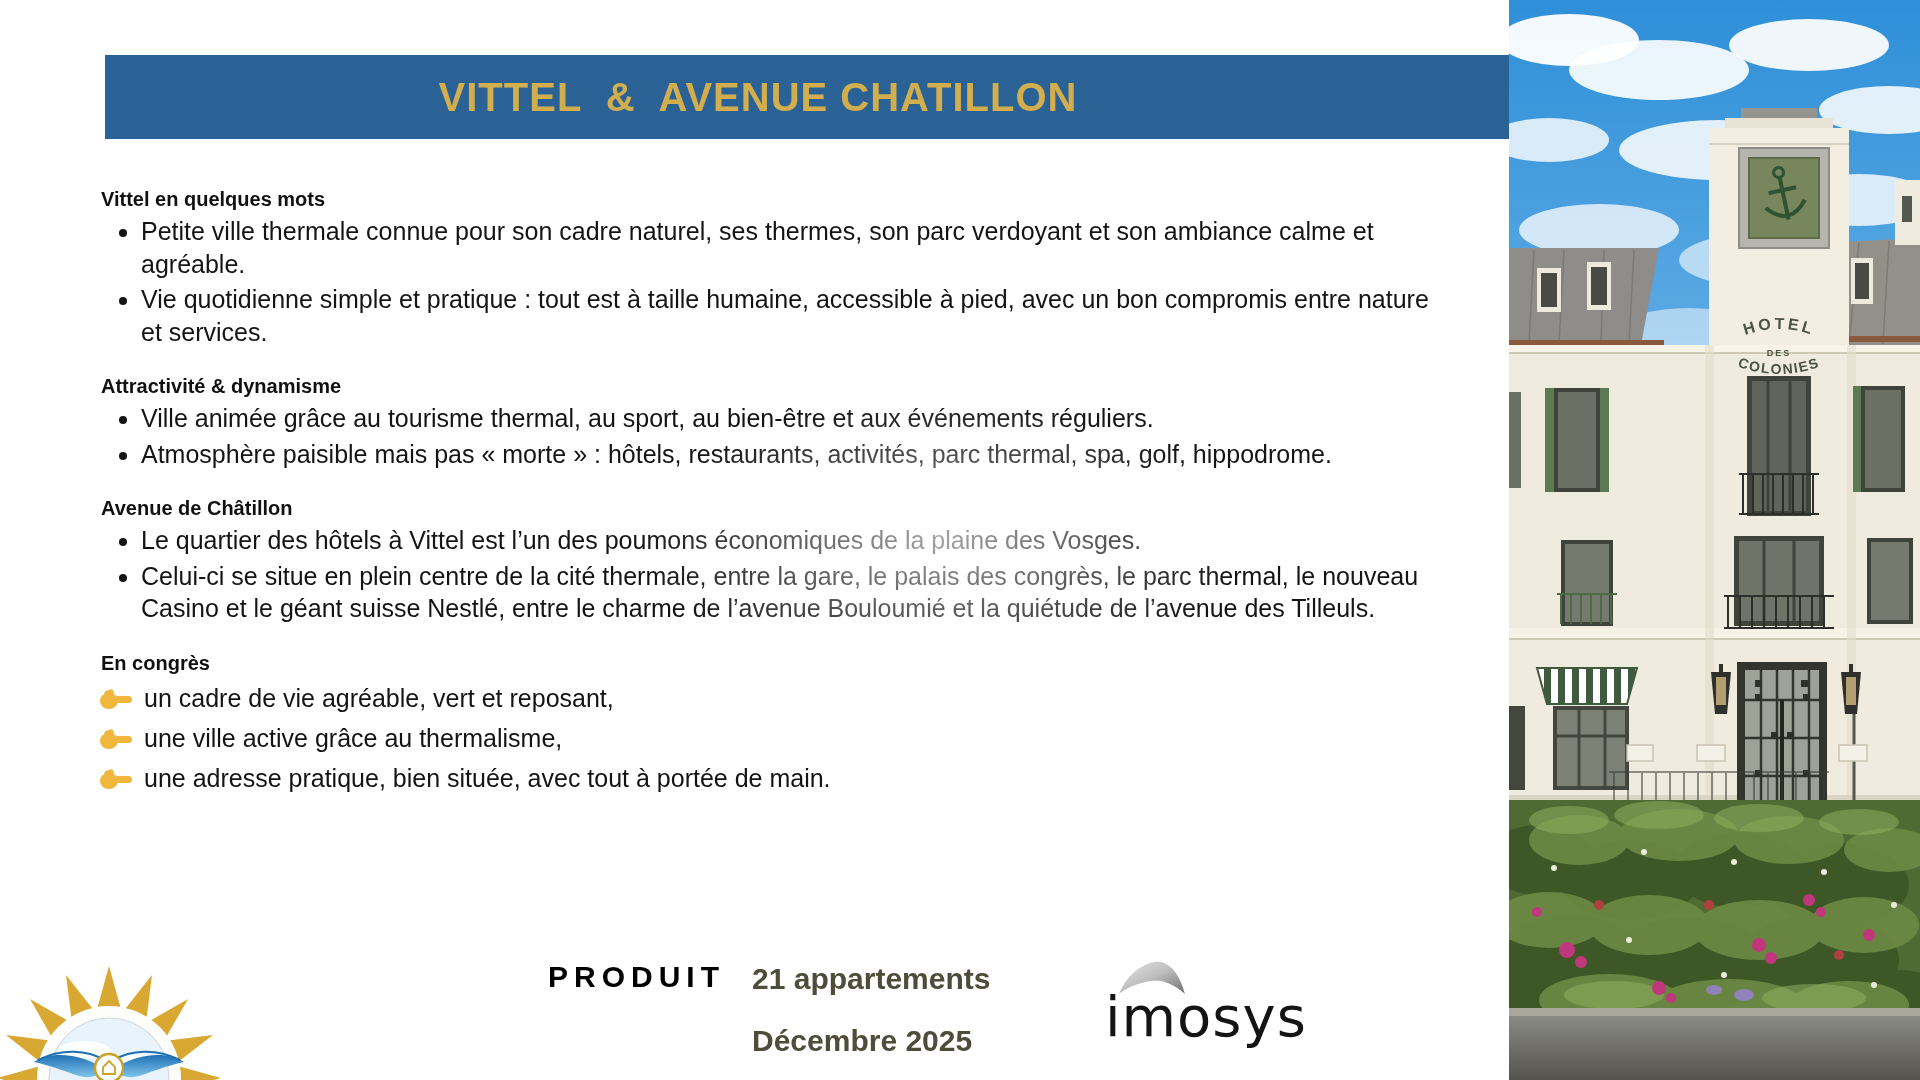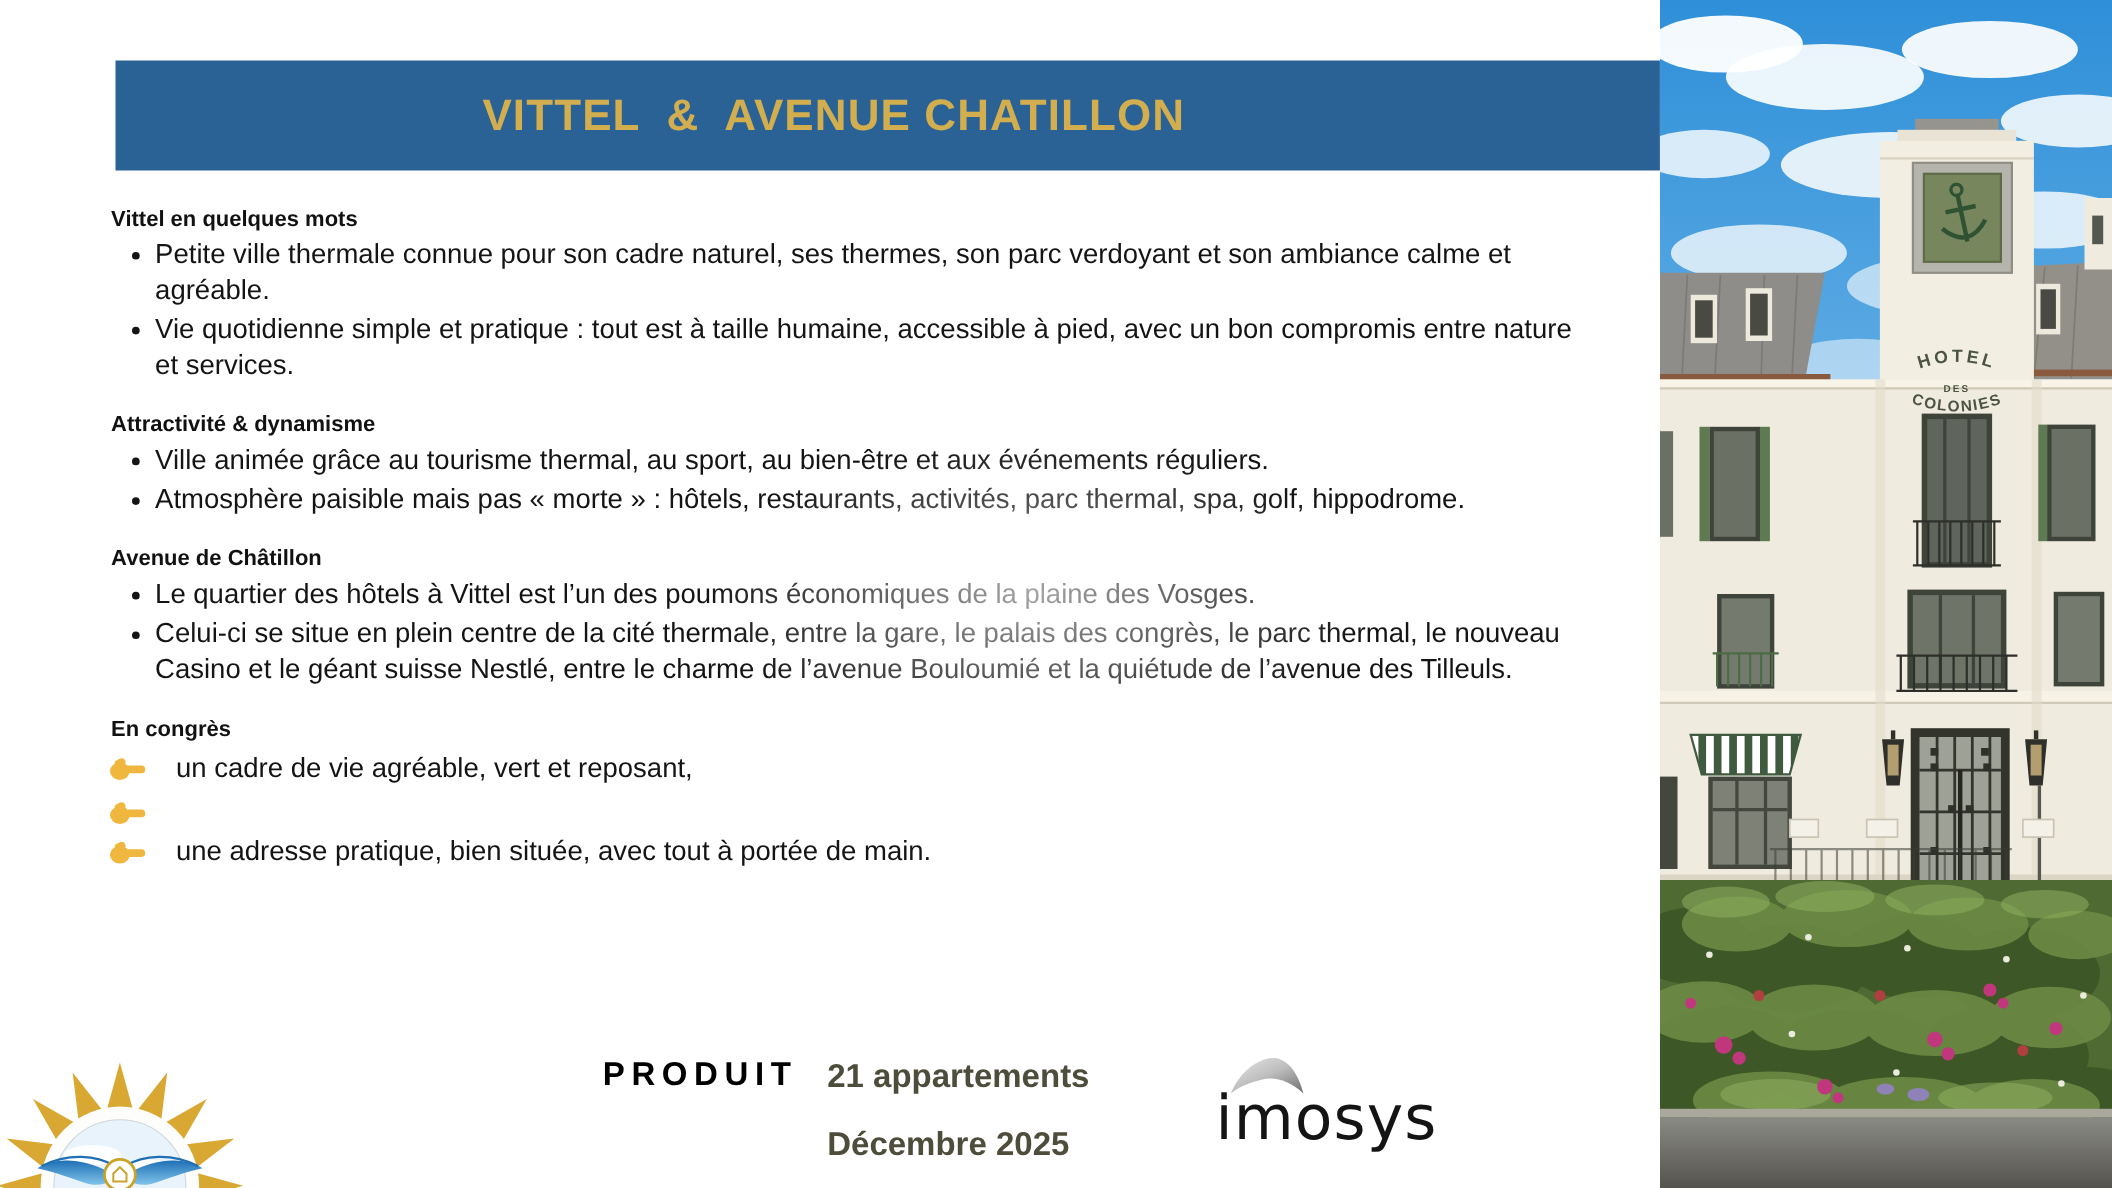--- a/index.html
+++ b/index.html
@@ -1,29 +1,29 @@
 <!DOCTYPE html>
 <html><head>
 <meta charset="utf-8">
 <style>
   html,body{margin:0;padding:0;background:#ffffff;}
   body{width:1920px;height:1080px;overflow:hidden;font-family:"Liberation Sans",sans-serif;}
   .slide{position:relative;width:1920px;height:1080px;background:#ffffff;}
 
   
-  .banner{position:absolute;left:105px;top:55px;width:1404px;height:100px;background:#2B6296;
+  .banner{position:absolute;left:105px;top:55px;width:1404px;height:84px;background:#2B6296;
           display:flex;align-items:center;justify-content:center;padding-right:98px;box-sizing:border-box;}
   .banner h1{margin:0;color:#D2AE4E;font-size:40px;font-weight:bold;letter-spacing:1px;white-space:pre;}
 
   
   .content{position:absolute;left:99px;top:188px;width:1330px;color:#141414;}
   .content h2{font-size:20px;font-weight:bold;margin:0 0 4px 2px;color:#111;}
   .content ul{margin:0 0 27px 0;padding-left:42px;list-style:disc;}
   .content li{font-size:25px;line-height:1.3;margin:3px 0;}
-  .summary-item{display:flex;align-items:flex-start;gap:27px;font-size:25px;line-height:1.32;margin:7px 0;}
+  .summary-item{display:flex;align-items:flex-start;gap:11px;font-size:25px;line-height:1.32;margin:7px 0;}
   .summary-item svg{flex:none;margin-top:5px;}
 
   
   .watermark{position:absolute;left:640px;top:400px;width:600px;height:280px;pointer-events:none;
              background:radial-gradient(closest-side,rgba(255,255,255,0.62),rgba(255,255,255,0));}
 
   
   .f-label{position:absolute;left:160px;width:565px;text-align:right;font-size:30px;font-weight:bold;
            letter-spacing:6px;color:#000000;white-space:nowrap;}
   .f-value{position:absolute;left:752px;font-size:30px;font-weight:bold;color:#4E4D3B;white-space:nowrap;}
@@ -83,20 +83,21 @@
         <span>un cadre de vie agréable, vert et reposant,</span>
       </div>
       <div class="summary-item">
         <svg width="34" height="24" viewBox="0 0 34 24">
           <g fill="#EFB73E">
               <rect x="15" y="9" width="18" height="7" rx="3.5"></rect>
               <ellipse cx="10" cy="14" rx="9" ry="8"></ellipse>
               <rect x="5" y="3" width="10" height="7" rx="3.5" transform="rotate(-24 10 6)"></rect>
             </g>
         </svg>
+        <span>une ville active grâce au thermalisme,</span>
       </div>
       <div class="summary-item">
         <svg width="34" height="24" viewBox="0 0 34 24">
           <g fill="#EFB73E">
               <rect x="15" y="9" width="18" height="7" rx="3.5"></rect>
               <ellipse cx="10" cy="14" rx="9" ry="8"></ellipse>
               <rect x="5" y="3" width="10" height="7" rx="3.5" transform="rotate(-24 10 6)"></rect>
             </g>
         </svg>
         <span>une adresse pratique, bien située, avec tout à portée de main.</span>

